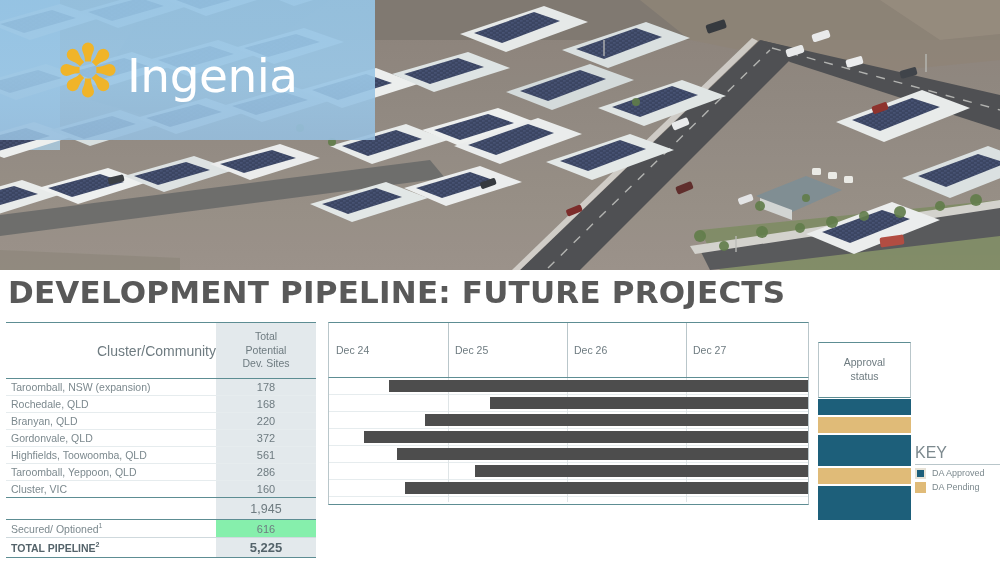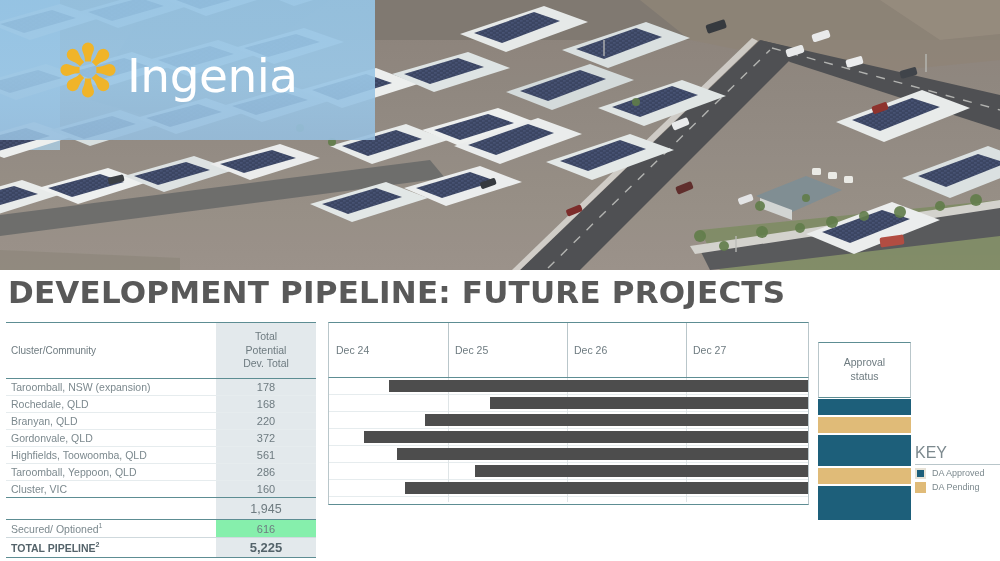--- a/index.html
+++ b/index.html
@@ -39,21 +39,21 @@
   
   .content { position: absolute; left: 0; top: 322px; width: 1000px; height: 239px; }
 
   
   .tbl { position: absolute; left: 6px; top: 0; width: 310px; font-size: 10.5px; color: #6e7b80; }
   .tbl table { width: 100%; border-collapse: collapse; table-layout: fixed; }
   .tbl col.c1 { width: 210px; }
   .tbl col.c2 { width: 100px; }
   .tbl th, .tbl td { padding: 0; vertical-align: middle; }
   .hdr-row th { border-top: 1.4px solid #5d8d93; border-bottom: 1.4px solid #5d8d93; height: 56px; }
-  .hdr-left { text-align: left; padding-left: 5px !important; font-weight: 400; color: #6e7b80; font-size: 10px; }
+  .hdr-left { text-align: right; padding-left: 5px !important; font-weight: 400; color: #6e7b80; font-size: 14px; }
   .hdr-right { background: #e3e9ec; text-align: center; font-weight: 400; color: #6e7b80; font-size: 10.5px; line-height: 1.28; }
   .drow td { height: 17px; border-bottom: 1px solid #e6ecee; }
   .drow td.name { text-align: left; padding-left: 5px !important; color: #7c898e; font-size: 10.5px; }
   .drow td.num { background: #e3e9ec; text-align: center; color: #6e7b80; font-size: 11px; }
   .drow.last td { border-bottom: 1.4px solid #5d8d93; }
   .subtot td { height: 22px; border-bottom: 1.4px solid #5d8d93; }
   .subtot td.num { background: #e3e9ec; text-align: center; font-size: 12.5px; color: #6e7b80; }
   .srow td { height: 18px; border-bottom: 1px solid #cfd9dd; }
   .srow td.name { text-align: left; padding-left: 5px !important; color: #7c898e; font-size: 10.5px; }
   .srow td.num { background: #86efac; text-align: center; color: #6e7b80; font-size: 11px; }
@@ -403,21 +403,21 @@
         <colgroup>
             <col class="c1">
             <col class="c2">
           </colgroup>
         <tbody>
           <tr class="hdr-row">
             <th class="hdr-left">Cluster/Community</th>
             <th class="hdr-right">
               <div>Total</div>
               <div>Potential</div>
-              <div>Dev. Total</div>
+              <div>Dev. Sites</div>
             </th>
           </tr>
 
           <tr class="drow">
             <td class="name">Taroomball, NSW (expansion)</td>
             <td class="num">178</td>
           </tr>
           <tr class="drow">
             <td class="name">Rochedale, QLD</td>
             <td class="num">168</td>

